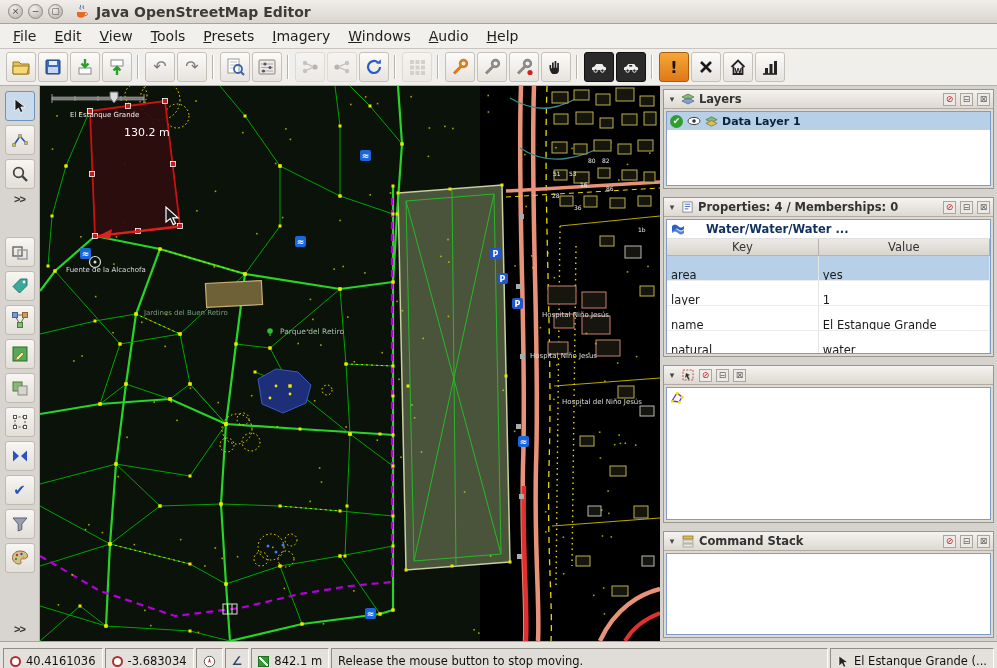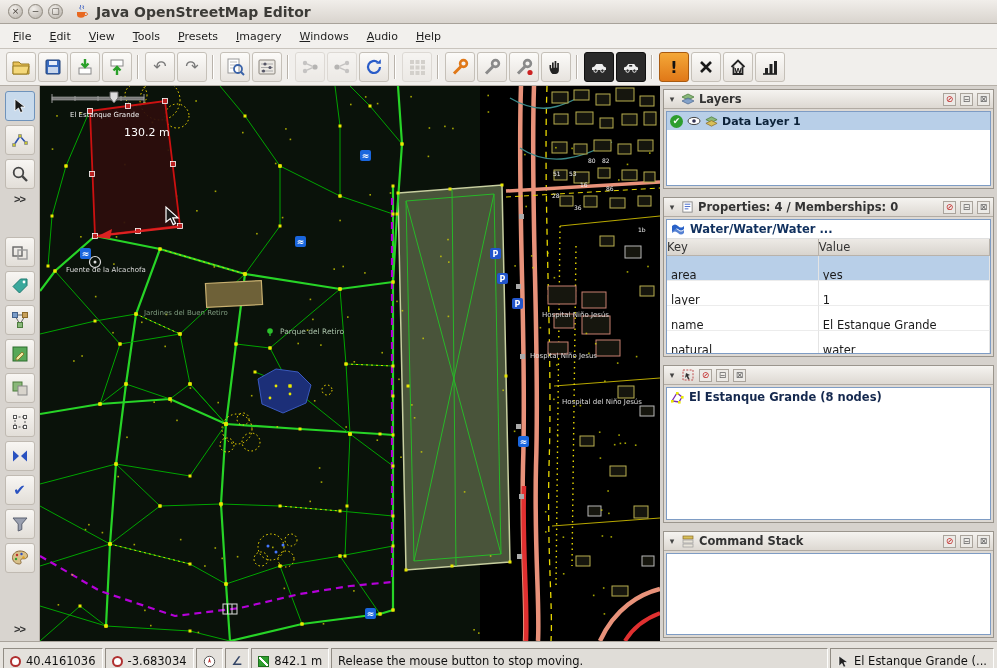--- a/index.html
+++ b/index.html
@@ -5,21 +5,21 @@
 *{margin:0;padding:0;box-sizing:border-box}
 body{font-family:"DejaVu Sans","Liberation Sans",sans-serif;font-size:12px;background:#444}
 .window{width:997px;height:668px;background:#d6d2cd;position:relative;overflow:hidden;outline:1px solid #555}
 
 .titlebar{height:24px;background:linear-gradient(#f1eeea,#d9d4ce);display:flex;align-items:center;gap:5px;padding:0 8px;border-bottom:1px solid #a8a29a}
 .winbtn{width:15px;height:15px;border-radius:50%;background:radial-gradient(circle at 35% 30%,#f2efeb,#b4aea6);border:1px solid #8f897f;display:flex;align-items:center;justify-content:center;font-size:9px;line-height:1;color:#4a453e;cursor:default}
 .java-icon{margin-left:6px;display:flex}
 .title{font-weight:bold;color:#3c3b37;font-size:14px;margin-left:2px}
 
 .menubar{height:25px;background:#f2f0ed;display:flex;align-items:center;padding-left:4px;border-bottom:1px solid #c9c4bd}
-.menu-item{display:inline-block;padding:4px 9px;color:#1f1f1f;font-size:11px}
+.menu-item{display:inline-block;padding:4px 9px;color:#1f1f1f;font-size:14px}
 .menu-item::first-letter{text-decoration:underline}
 
 .toolbar{height:37px;background:#f1efec;border-bottom:1px solid #b5afa7;display:flex;align-items:center;padding:0 6px;gap:2px}
 .tbtn{width:30px;height:30px;border:1px solid #c5c0b8;border-radius:3px;background:linear-gradient(#fcfbf9,#e7e3de);display:flex;align-items:center;justify-content:center;flex:none}
 .tbtn.disabled{opacity:.45}
 .tbtn.dark{background:#2a2a2a;border-color:#111}
 .tbtn.orange{background:linear-gradient(#f4a838,#e07818);border-color:#a85a10;font-weight:bold;font-size:16px;color:#111}
 .glyph{font-size:16px;color:#777;line-height:1}
 .tsep{width:9px;height:28px;position:relative;flex:none}
 .tsep::after{content:"";position:absolute;left:3px;top:2px;bottom:2px;border-left:1px solid #b9b3ab;border-right:1px solid #fff}
@@ -43,24 +43,24 @@
 .phead{height:19px;background:linear-gradient(#f5f3f0,#ddd8d2);display:flex;align-items:center;padding:0 3px;gap:4px;border-bottom:1px solid #b1aba3;flex:none}
 .collapse{font-size:9px;color:#444;width:10px;text-align:center}
 .picon{display:flex;align-items:center}
 .ptitle{font-weight:bold;font-size:11.5px;color:#333;flex:1;white-space:nowrap;overflow:hidden}
 .pbtn{width:13px;height:13px;border:1px solid #aaa49c;background:#eceae6;font-size:9px;line-height:11px;text-align:center;color:#666;flex:none}
 .pbtn.red{color:#c02020}
 .pbody{background:#fff;border:1px solid #7e9cc4;flex:1;margin:2px;overflow:hidden;position:relative}
 .layer-row{height:18px;background:#b8cfe8;display:flex;align-items:center;gap:4px;padding:0 3px}
 .okbadge{width:13px;height:13px;border-radius:50%;background:#2e9e2e;color:#fff;font-size:9px;line-height:13px;text-align:center;flex:none}
 .layer-name{font-weight:bold;font-size:11px;color:#0c2238}
-.preset-row{height:19px;display:flex;align-items:center;gap:5px;padding:0 4px;border-bottom:1px solid #e0e0e0}
+.preset-row{height:19px;display:flex;align-items:center;gap:21px;padding:0 4px;border-bottom:1px solid #e0e0e0}
 .preset-text{font-weight:bold;font-size:11.5px;color:#10305e}
 .ptable{display:grid;grid-template-columns:47% 53%;font-size:11.5px}
-.th{background:linear-gradient(#edeae6,#d8d4ce);border-right:1px solid #b8b2aa;border-bottom:1px solid #b8b2aa;text-align:left;color:#333;padding:1px 0;height:17px}
+.th{background:linear-gradient(#edeae6,#d8d4ce);border-right:1px solid #b8b2aa;border-bottom:1px solid #b8b2aa;text-align:center;color:#333;padding:1px 0;height:17px}
 .td{height:16px;padding:12px 4px;border-right:1px solid #e4e4e4;border-bottom:1px solid #ececec;color:#1a1a1a;white-space:nowrap;overflow:hidden}
 .td.hl{background:#b8cfe8}
 .sel-row{height:18px;display:flex;align-items:center;gap:5px;padding:1px 3px}
 .sel-text{font-weight:bold;font-size:11.5px;color:#14284e}
 
 .statusbar{height:27px;background:#e6e3de;border-top:1px solid #a8a29a;display:flex;align-items:stretch;padding:2px 2px}
 .chip{display:flex;align-items:center;gap:5px;padding:12px 6px;border:1px solid;border-color:#918c84 #fdfdfc #fdfdfc #918c84;background:#e4e1dc;font-size:11.5px;color:#111;margin:4px 1px;white-space:nowrap}
 .chip.hint{flex:1;background:#e0ddd8}
 .ring{width:11px;height:11px;border-radius:50%;border:2.5px solid #b03030;background:#fff;flex:none}
 .dist-ic{width:11px;height:11px;background:linear-gradient(45deg,#2e9e2e 42%,#fff 42%,#fff 58%,#2e9e2e 58%);border:1px solid #1e6e1e;flex:none}
@@ -1038,21 +1038,20 @@
                 <svg width="14" height="14" viewBox="0 0 14 14">
                   <path d="M2 11L7 3l5 4-3 5z" fill="none" stroke="#7a2ab0" stroke-width="1.3"></path>
                   <g fill="#e8e800">
                     <rect x="1" y="10" width="2.6" height="2.6"></rect>
                     <rect x="6" y="2" width="2.6" height="2.6"></rect>
                     <rect x="11" y="6" width="2.6" height="2.6"></rect>
                     <rect x="8" y="11" width="2.6" height="2.6"></rect>
                   </g>
                 </svg>
               </span>
-            <span class="sel-text">El Estanque Grande (8 nodes)</span>
           </div>
         </div>
       </div>
 
       <div class="panel" style="flex:1">
         <div class="phead">
           <span class="collapse">▾</span>
           <span class="picon">
               <svg width="14" height="14" viewBox="0 0 14 14">
                 <rect x="2" y="2" width="10" height="3" fill="#d8c05a" stroke="#8a6a2a" stroke-width=".7"></rect>

